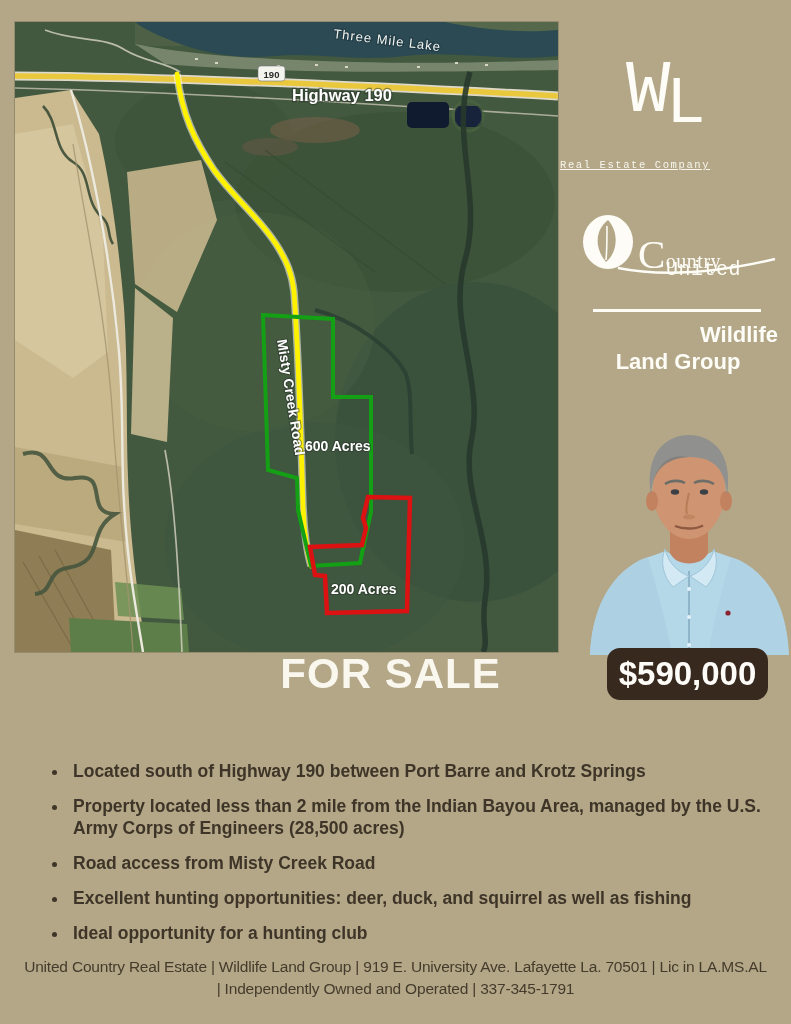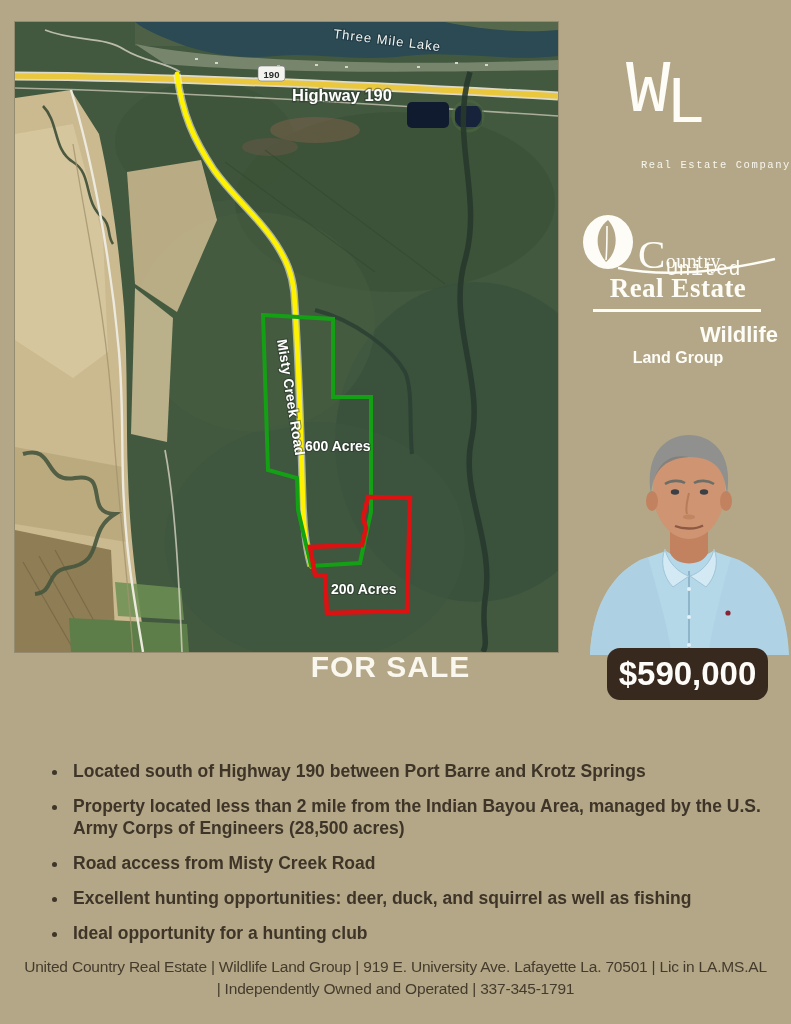--- a/index.html
+++ b/index.html
@@ -11,43 +11,43 @@
   .map { position:absolute; left:15px; top:22px; width:543px; height:630px;
          box-shadow:0 0 0 1px rgba(60,55,40,.25); }
   .map svg { display:block; font-family:"Liberation Sans", sans-serif; }
   
   .wl-logo { position:absolute; left:560px; top:60px; width:231px; height:112px; color:#fdfcf6;
              font-family:"Liberation Mono","DejaVu Sans Mono",monospace; }
   .wl-w { position:absolute; left:66px; top:-6px; font-size:74px; line-height:1; font-weight:400; }
   .wl-l { position:absolute; left:106px; top:12px; font-size:66px; line-height:1; font-weight:400; }
   .wl-name { position:absolute; top:80px; left:0; width:100%; text-align:center;
              font-size:16.5px; letter-spacing:1px; white-space:nowrap; }
-  .wl-tagline { position:absolute; top:99px; left:0; width:100%; text-align:right;
-             font-size:10.5px; letter-spacing:1.6px; opacity:.92; white-space:nowrap; }
+  .wl-tagline { position:absolute; top:99px; left:0; width:100%; text-align:left;
+             font-size:10.5px; letter-spacing:1.6px; opacity:.92; white-space:nowrap;text-decoration:underline; }
   
   .uc-logo { position:absolute; left:578px; top:212px; width:200px; height:172px; color:#fdfcf6; }
   .uc-mark { position:absolute; left:0; top:0; }
   .uc-united { position:absolute; left:88px; top:14px; font-family:Liberation Mono, monospace;
                font-size:20px; letter-spacing:.5px;margin-top:32px; }
   .uc-country { position:absolute; left:60px; top:28px; font-family:"Liberation Serif",serif;
                 font-size:20px; letter-spacing:.5px;text-align:right; }
   .uc-country::first-letter { font-size:41px; line-height:.72; }
   .uc-realestate { position:absolute; left:0; top:61px; width:200px; text-align:center;
                    font-family:"Liberation Serif",serif; font-weight:bold; font-size:27px;
                    letter-spacing:.5px; }
   .uc-rule { position:absolute; left:15px; top:97px; width:168px; height:3px; background:#fdfcf6; }
   .uc-div1 { position:absolute; left:0; top:110px; width:200px; text-align:right;
              font-weight:bold; font-size:22px; }
   .uc-div2 { position:absolute; left:0; top:137px; width:200px; text-align:center;
-             font-weight:bold; font-size:16px; }
+             font-weight:bold; font-size:22px; }
   
   .agent-photo { position:absolute; left:588px; top:413px; width:203px; height:242px; }
   
   .sale-title { position:absolute; left:0; top:650px; width:781px; margin:0; text-align:center;
-                color:#faf7ef; font-size:30px; font-weight:bold; letter-spacing:1px; }
+                color:#faf7ef; font-size:42px; font-weight:bold; letter-spacing:1px; }
   .price-badge { position:absolute; left:607px; top:648px; width:161px; height:52px;
                  background:#38291f; border-radius:13px; display:flex; align-items:center;
                  justify-content:center; color:#fdfcf8; font-size:33px; font-weight:bold; }
   .sale-subtitle { position:absolute; left:0; top:700px; width:791px; margin:0; text-align:center;
                    color:#faf7ef; font-size:38px; font-weight:bold; letter-spacing:.5px;
                    white-space:nowrap; }
   
   .bullets { position:absolute; left:42px; top:760px; width:726px; margin:0; padding:0 0 0 26px;
              list-style:disc; color:#3e3528; }
   .bullets li { font-size:17.5px; font-weight:bold; line-height:1.28; margin-bottom:12.5px;
@@ -148,21 +148,20 @@
 
   <div class="uc-logo">
     <svg class="uc-mark" width="200" height="70" viewBox="0 0 200 70">
       <ellipse cx="30" cy="30" rx="25" ry="27" fill="#fdfcf6"></ellipse>
       <path d="M30,8 C16,19 17,37 28,50 C40,40 41,20 30,8 Z" fill="#b3a787"></path>
       <path d="M29,14 C29,26 29,38 28,48" stroke="#fdfcf6" stroke-width="1.6" fill="none"></path>
       <path d="M40,56 C90,66 150,58 197,47" stroke="#fdfcf6" stroke-width="2.4" fill="none"></path>
     </svg>
     <div class="uc-united">United</div>
     <div class="uc-country">Country</div>
-    <div class="uc-realestate">Real Estate</div>
     <div class="uc-rule"></div>
     <div class="uc-div1">Wildlife</div>
     <div class="uc-div2">Land Group</div>
   </div>
 
   <div class="agent-photo">
     <svg viewBox="0 0 203 242" width="203" height="242">
       <path d="M2,242 C4,198 20,164 52,147 L78,138 C90,147 112,147 125,138 L151,147 C183,163 199,197 201,242 Z" fill="#b5d8e9"></path>
       <path d="M2,242 C4,198 20,164 52,147 L60,144 C70,180 80,215 84,242 Z" fill="#a8cde0" opacity="0.6"></path>
       <path d="M201,242 C199,197 183,163 151,147 L143,144 C133,180 124,215 120,242 Z" fill="#a8cde0" opacity="0.45"></path>

